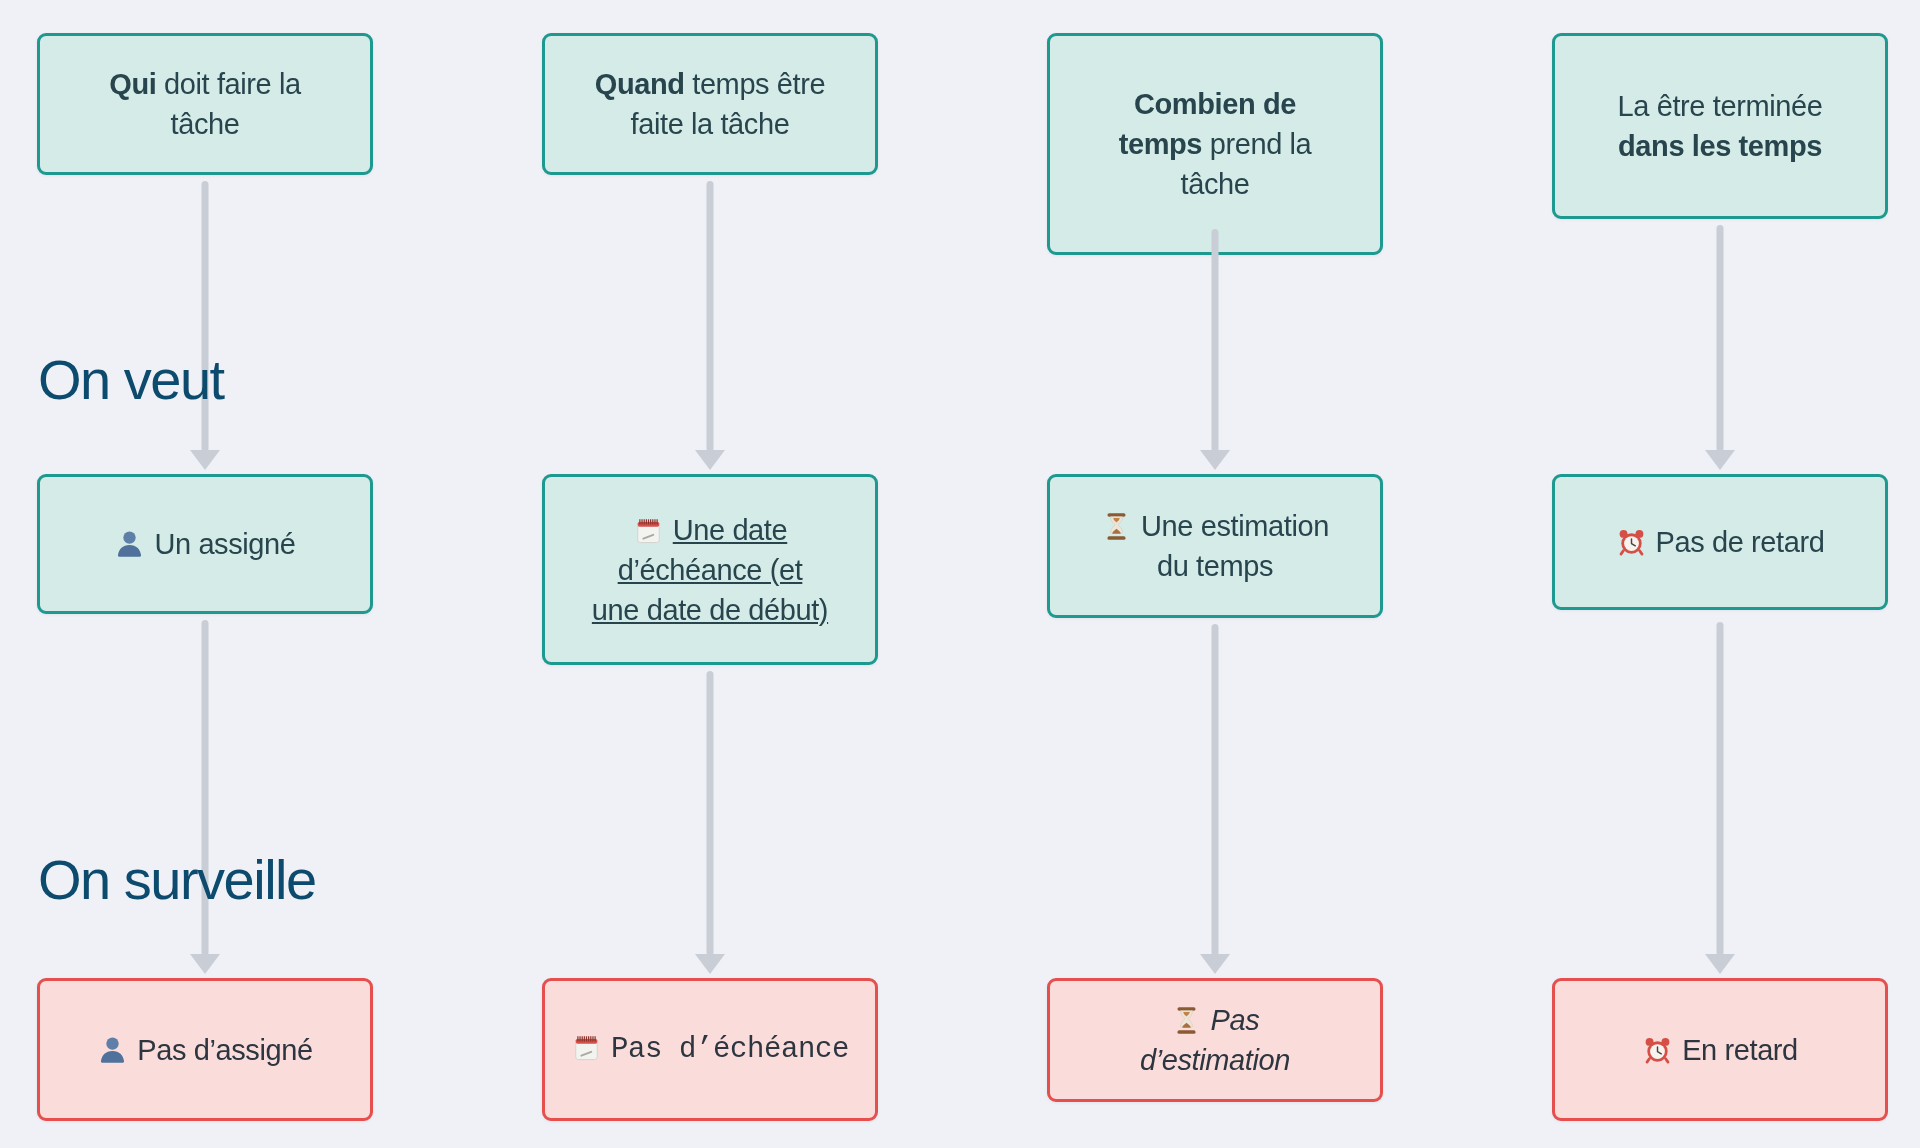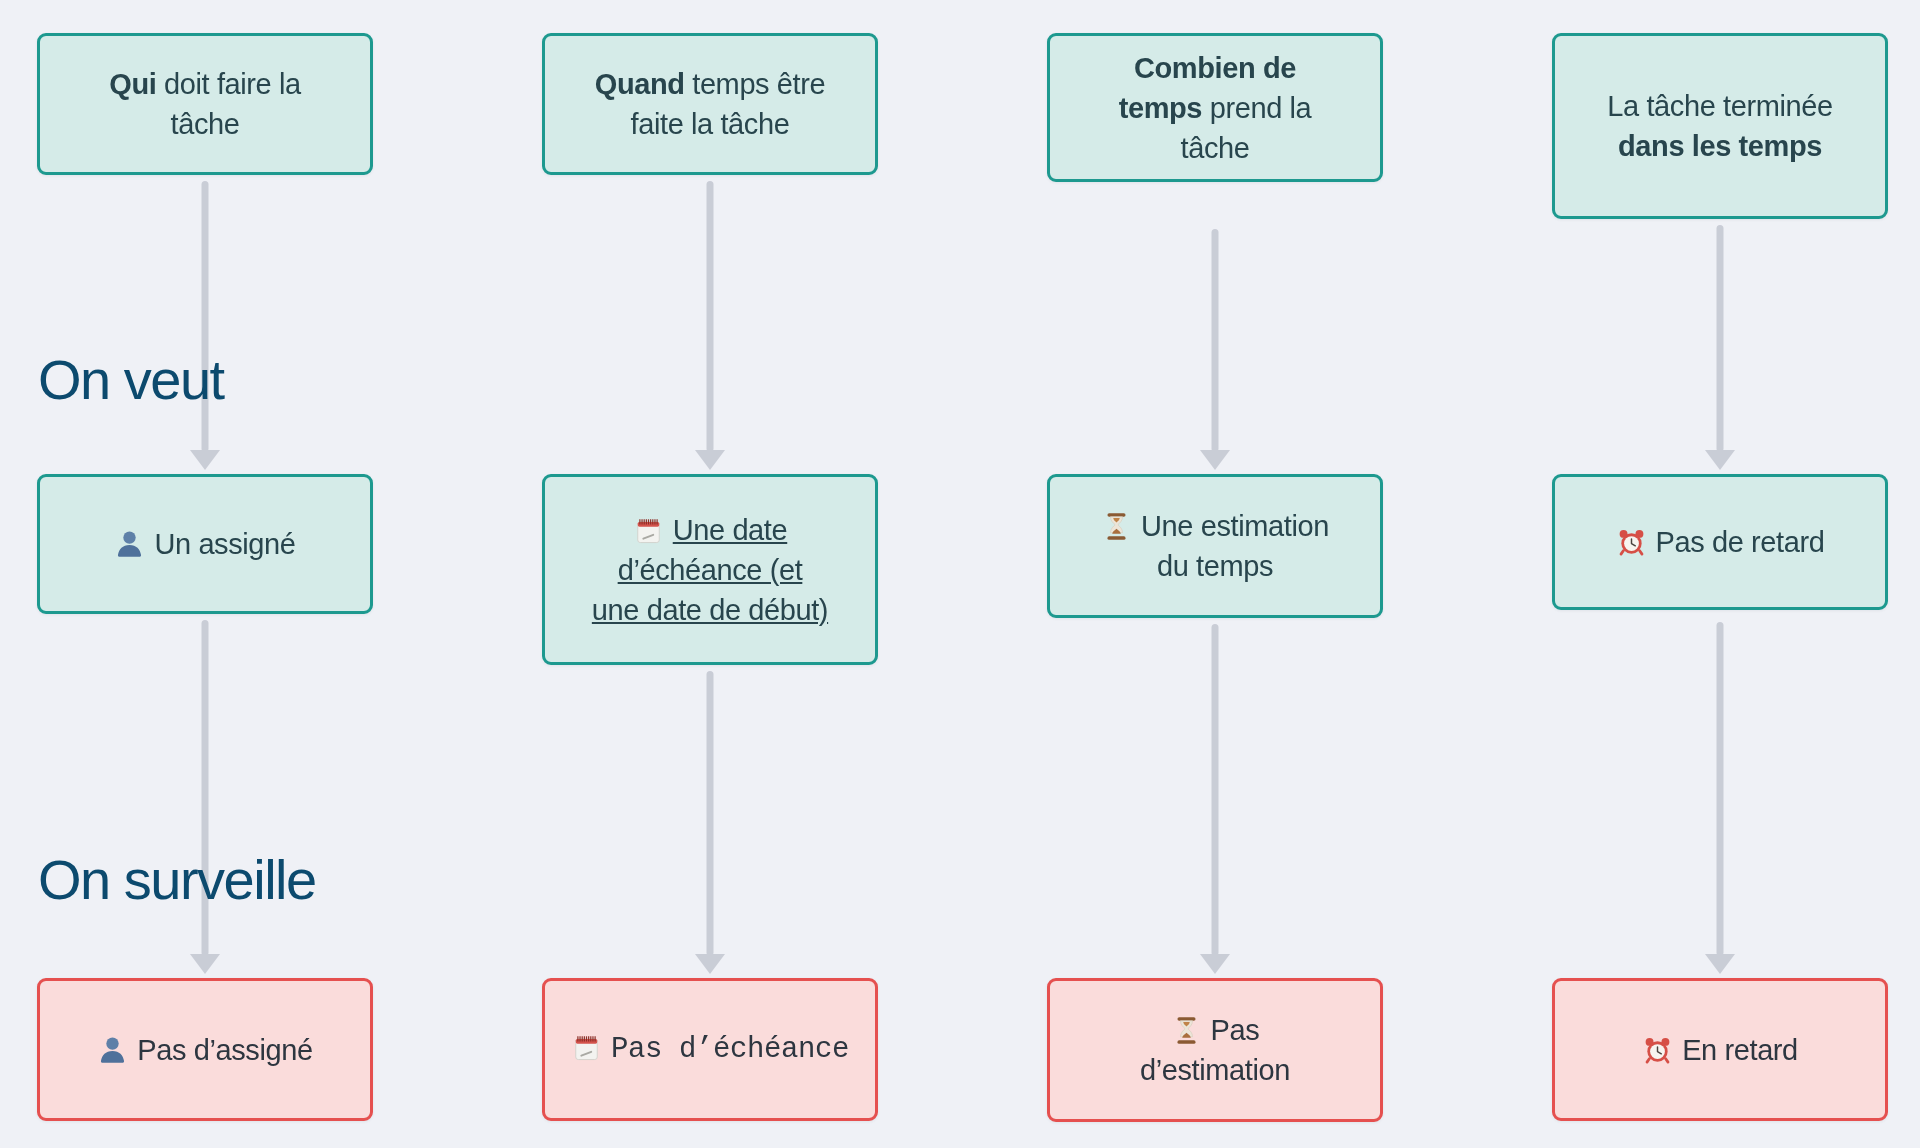--- a/index.html
+++ b/index.html
@@ -86,25 +86,25 @@
       <div class="shaft"></div>
       <div class="head"></div>
     </div>
 
   <div class="box teal" style="left:37px;top:33px;height:142px;">
     <div class="box-text"><span class="b">Qui</span><span> doit faire la</span><br><span>tâche</span></div>
   </div>
   <div class="box teal" style="left:542px;top:33px;height:142px;">
     <div class="box-text"><span class="b">Quand</span><span> temps être</span><br><span>faite la tâche</span></div>
   </div>
-  <div class="box teal" style="left:1047px;top:33px;height:149px;">
+  <div class="box teal" style="left:1047px;top:33px;height:222px;">
     <div class="box-text"><span class="b">Combien de</span><br><span class="b">temps</span><span> prend la</span><br><span>tâche</span></div>
   </div>
   <div class="box teal" style="left:1552px;top:33px;height:186px;">
-    <div class="box-text"><span>La tâche terminée</span><br><span class="b">dans les temps</span></div>
+    <div class="box-text"><span>La être terminée</span><br><span class="b">dans les temps</span></div>
   </div>
 
   <div class="box teal" style="left:37px;top:474px;height:140px;">
     <div class="box-text">
       <svg class="icon" viewBox="0 0 36 36" aria-hidden="true">
           <circle cx="18" cy="10" r="7.2" fill="#5e80a8"></circle>
           <path d="M18 18.6c-8 0-12.3 5-13.4 11.6-.2 1.1.7 2.1 1.8 2.1h23.2c1.1 0 2-1 1.8-2.1C30.3 23.6 26 18.6 18 18.6z" fill="#4f719b"></path>
         </svg><span><span>Un assigné</span></span>
     </div>
   </div>
@@ -174,21 +174,21 @@
             <line x1="18" y1="5" x2="18" y2="11"></line>
             <line x1="20.5" y1="5" x2="20.5" y2="11"></line>
             <line x1="23" y1="5" x2="23" y2="11"></line>
             <line x1="25.5" y1="5" x2="25.5" y2="11"></line>
             <line x1="28" y1="5" x2="28" y2="11"></line>
           </g>
           <path d="M12 27.5 L23.5 23" stroke="#a9a9a3" stroke-width="2.2" stroke-linecap="round"></path>
         </svg><span><span>Pas d’échéance</span></span>
     </div>
   </div>
-  <div class="box red" style="left:1047px;top:978px;height:144px;">
+  <div class="box red" style="left:1047px;top:978px;height:124px;font-style:italic;">
     <div class="box-text">
       <svg class="icon" viewBox="0 0 36 36" aria-hidden="true">
           <rect x="7.5" y="2.5" width="21" height="4.2" rx="2" fill="#8a5a33"></rect>
           <rect x="7.5" y="29.3" width="21" height="4.2" rx="2" fill="#8a5a33"></rect>
           <path d="M11 6.7 h14 c0 4.8-3.3 7.3-5.4 9.3 2.1 2 5.4 4.5 5.4 9.3 H11 c0-4.8 3.3-7.3 5.4-9.3 C14.3 14 11 11.5 11 6.7 z" fill="#ece5d8" stroke="#d8cfbf" stroke-width="0.8"></path>
           <path d="M14.2 8.2 h7.6 c-.4 2.6-2.4 4-3.8 5.1-1.4-1.1-3.4-2.5-3.8-5.1z" fill="#c08449"></path>
           <path d="M18 20.5 c2.2 1.8 4.6 3.4 5 5.8 h-10 c.4-2.4 2.8-4 5-5.8z" fill="#a96f3e"></path>
         </svg><span><span>Pas</span><br><span>d’estimation</span></span>
     </div>
   </div>

